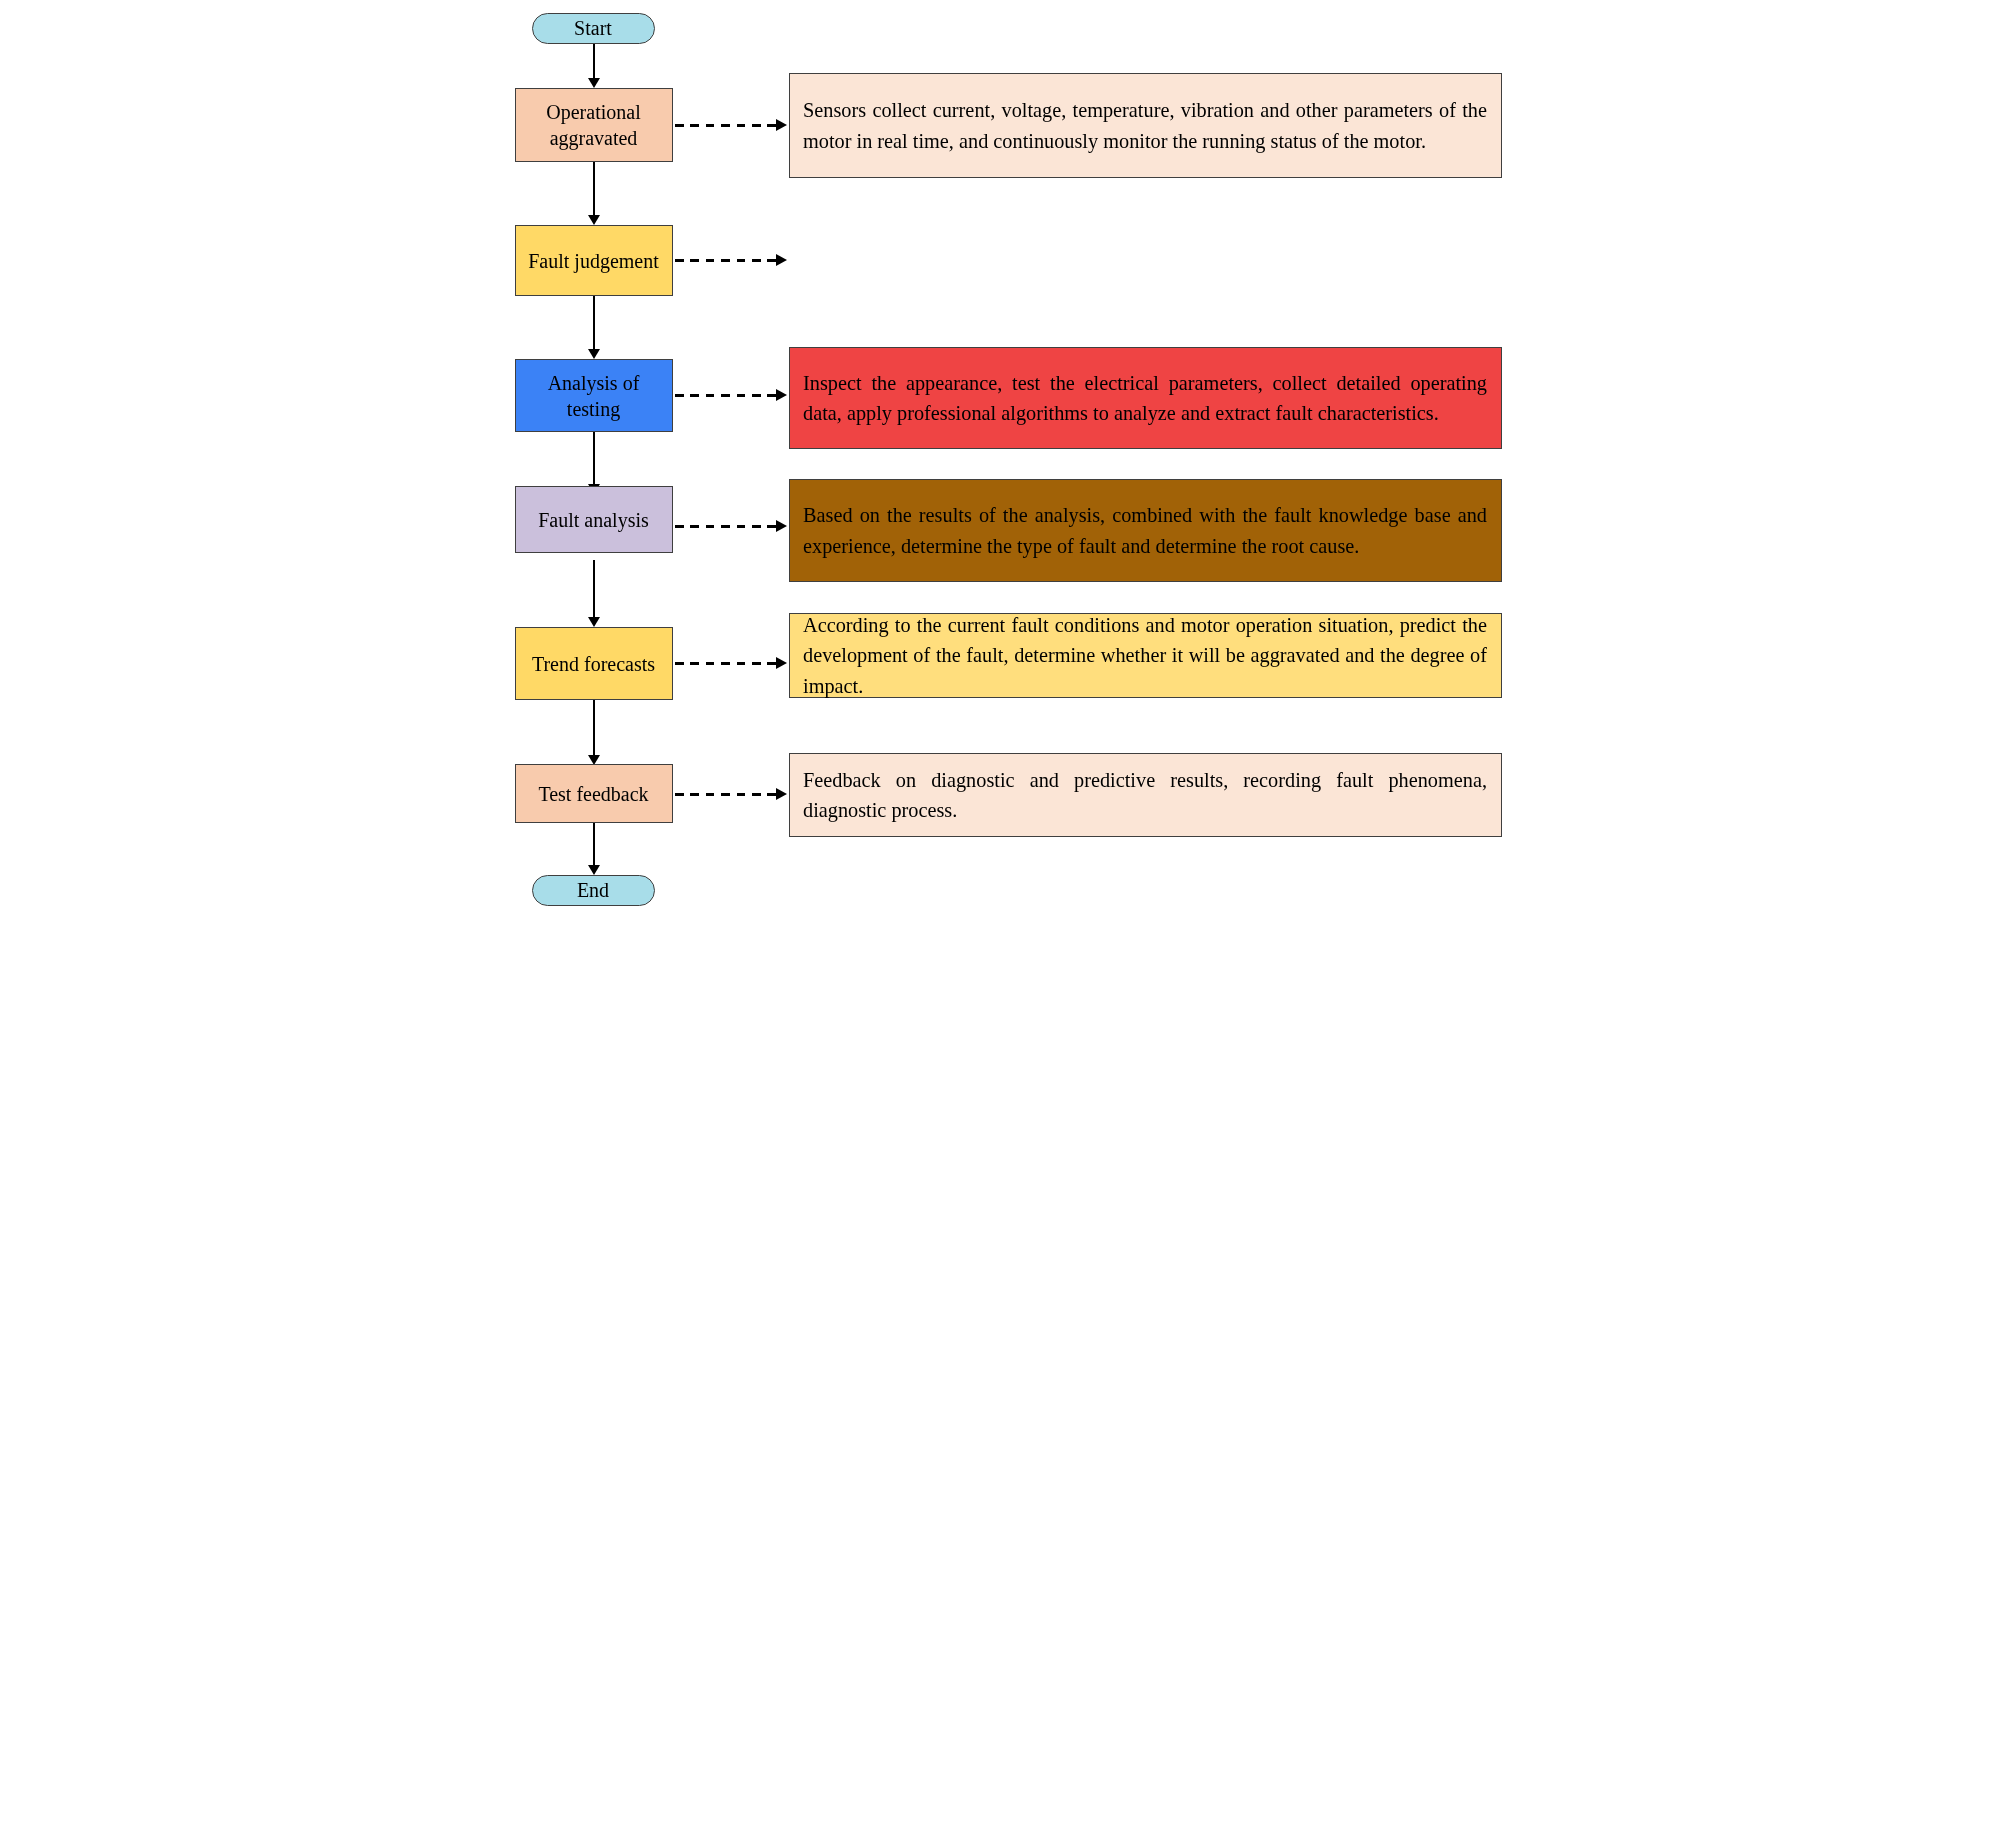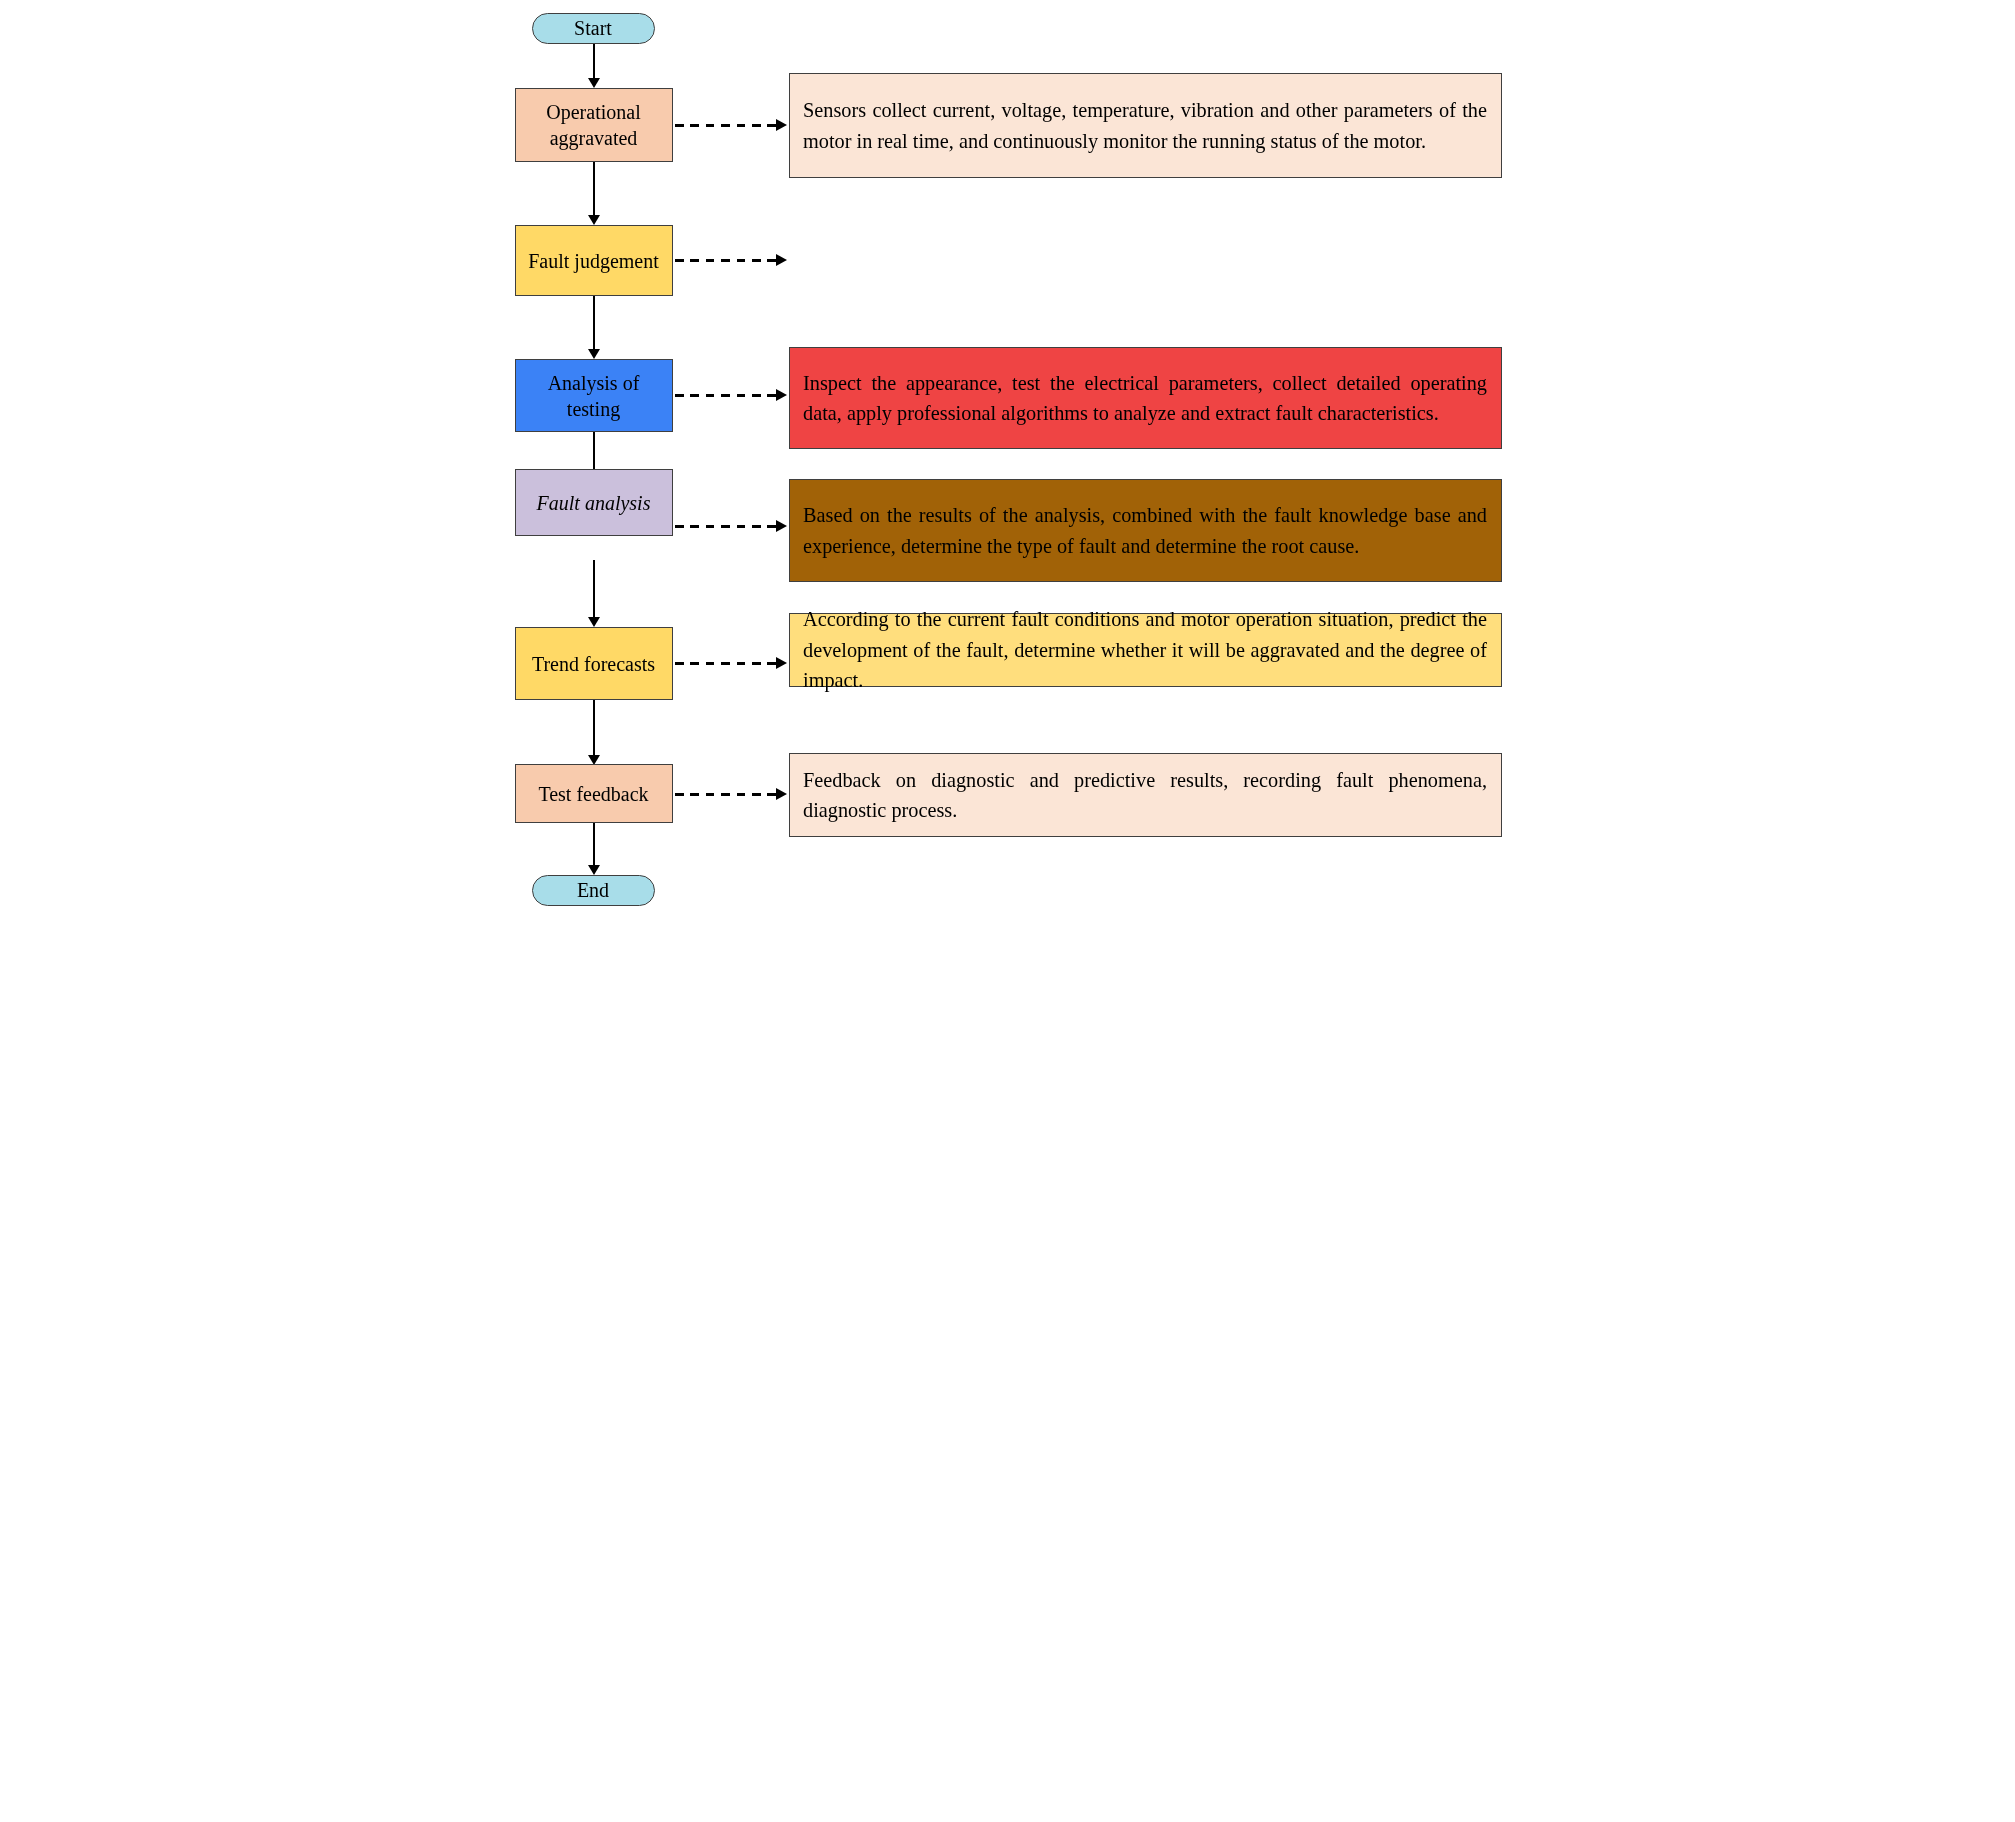--- a/index.html
+++ b/index.html
@@ -46,21 +46,21 @@
     justify-content: center;
     text-align: center;
     font-size: 20px;
     line-height: 1.3;
     color: #000;
     padding: 2.5px 6.2px;
   }
   .n1 { top: 80px;  height: 74px; }
   .n2 { top: 217px;  height: 71px; }
   .n3 { top: 351px;  height: 73px; }
-  .n4 { top: 461px;  height: 67px; font-style: italic; }
+  .n4 { top: 478px;  height: 67px; }
   .n5 { top: 619px; height: 73px; }
   .n6 { top: 756px; height: 59px;  }
 
   
   .desc {
     position: absolute;
     left: 285px;
     width: 713px;
     border: 1.2px solid #3f3f3f;
     box-sizing: border-box;
@@ -73,21 +73,21 @@
     margin: 0;
     width: 100%;
     font-size: 20.3px;
     line-height: 1.5;
     text-align: justify;
   }
   .b1 { top: 65px;  height: 105px; }
   .b2 { top: 201px;  height: 103px; }
   .b3 { top: 339px;  height: 102px; }
   .b4 { top: 471px;  height: 103px; }
-  .b5 { top: 605px;  height: 74px; }
+  .b5 { top: 605px;  height: 85px; }
   .b6 { top: 745px; height: 84px; }
 
   
   .vconn {
     position: absolute;
     left: 81px;
     width: 18.5px;
   }
   .vconn .vline {
     position: absolute;

